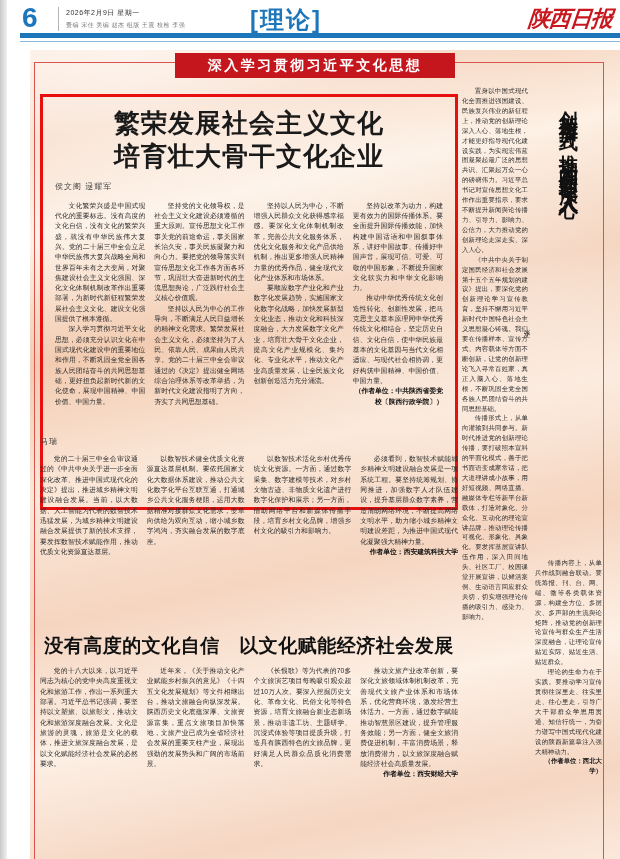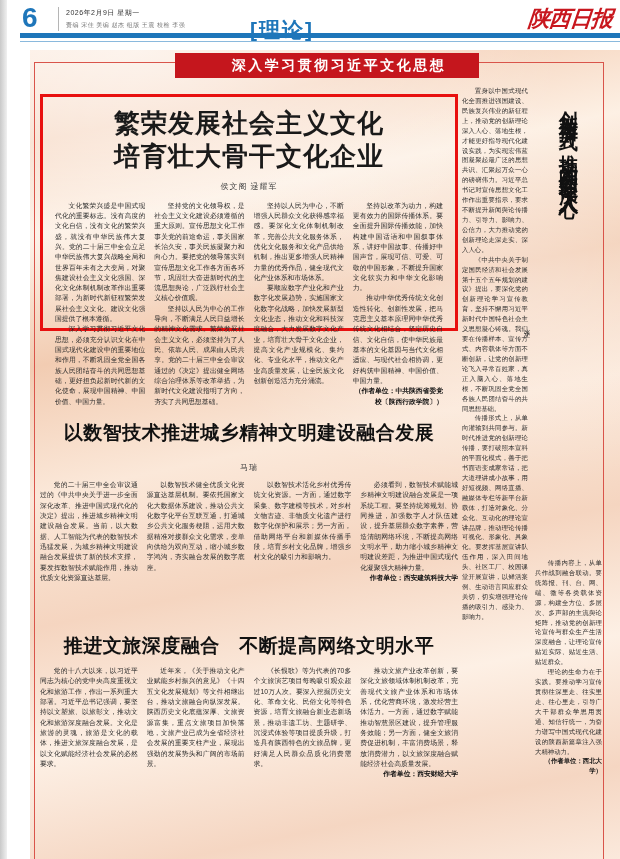--- a/index.html
+++ b/index.html
@@ -6,45 +6,45 @@
   .page{position:relative;width:620px;height:859px;background:#fff;overflow:hidden;
         font-family:"Liberation Sans",sans-serif;-webkit-font-smoothing:antialiased;}
   .edge{position:absolute;left:0;top:0;width:7px;height:100%;
         background:linear-gradient(90deg,#c9c9c9,#f0f0f0);}
   
   .pnum{position:absolute;left:22px;top:2px;font-size:28px;font-weight:bold;color:var(--header_blue,#1e76ba);}
   .hdiv{position:absolute;left:58px;top:7px;width:1px;height:24px;background:#b5b5b5;}
   .dateblk{position:absolute;left:66px;top:8px;}
   .d1{font-size:7px;color:#333;letter-spacing:.5px;}
   .d2{font-size:6px;color:#777;margin-top:3px;letter-spacing:.5px;}
-  .section{position:absolute;left:250px;top:16px;font-size:21px;font-weight:bold;
+  .section{position:absolute;left:250px;top:4px;font-size:24px;font-weight:bold;
            color:var(--header_blue,#1e76ba);letter-spacing:2px;}
   .masthead{position:absolute;right:8px;top:4px;font-size:22px;font-weight:bold;font-style:italic;
             color:var(--masthead_red,#c8171e);font-family:"DejaVu Serif",serif;transform:skewX(-5deg);letter-spacing:-1px;}
   .bluebar{position:absolute;left:20px;right:0;top:33px;height:5px;background:var(--header_blue,#2277bb);}
   .blueline{position:absolute;left:20px;right:0;top:41px;height:1px;background:#8ab9dd;}
   
   .content{position:absolute;left:30px;top:50px;right:0;bottom:0;overflow:hidden;
     background:
       radial-gradient(120% 55% at 18% 0%, rgba(255,255,255,.6), rgba(255,255,255,0) 60%),
       radial-gradient(90% 40% at 80% 30%, rgba(255,255,255,.35), rgba(255,255,255,0) 60%),
       linear-gradient(168deg,#fbe7d8 0%,#f6d6c0 10%,#fdf0e4 20%,#f2ccb2 34%,#fbe8d9 48%,
                       #f5d5c0 62%,#fdf0e5 76%,#f5d6c2 90%,#fbe9dc 100%);}
   .frame{position:absolute;left:4px;top:12px;width:568px;bottom:-4px;
          border:1px solid #d9544a;border-bottom:none;}
   .banner{position:absolute;left:145px;top:3px;width:280px;height:25px;z-index:3;
           background:var(--banner_red,#c5161d);color:#fff;font-size:14px;font-weight:bold;
-          text-align:center;line-height:25px;letter-spacing:2.5px;padding-left:24px;}
+          text-align:center;line-height:25px;letter-spacing:2.5px;}
   
-  .leadbox{position:absolute;left:10px;top:44px;width:418px;height:237px;z-index:2;
+  .leadbox{position:absolute;left:10px;top:44px;width:418px;height:416px;z-index:2;
            border:3px solid var(--accent_red,#e8100f);box-sizing:border-box;padding:8px 12px 6px;}
   .h1{margin:2px 0 0;font-size:26px;line-height:1.28;text-align:center;font-weight:900;
       color:#1a1a1a;letter-spacing:1px;}
   .h1 span{display:block;}
-  .byline{text-align:center;font-size:8px;color:#444;margin-top:7px;letter-spacing:1px;}
+  .byline{font-size:8px;color:#444;margin-top:7px;letter-spacing:1px;}
   .cols{display:flex;gap:9px;margin-top:9px;overflow:hidden;}
   .leadbox .cols{height:206px;}
   .col{flex:1;font-size:6.8px;line-height:1.52;text-align:justify;color:#2b2b2b;overflow:hidden;}
   .col p{margin:0;text-indent:2em;}
   .col p.attr,.sbtext p.attr{text-indent:0;text-align:right;font-weight:bold;color:#111;}
   
   .art{position:absolute;left:10px;width:418px;z-index:2;}
   .art2{top:370px;}
   .art3{top:583px;}
   .art h2{margin:0;font-size:19px;font-weight:900;text-align:center;color:#111;
@@ -108,41 +108,40 @@
           </div>
         <div class="col">
             <p>坚持以改革为动力，构建更有效力的国际传播体系。要全面提升国际传播效能，加快构建中国话语和中国叙事体系，讲好中国故事、传播好中国声音，展现可信、可爱、可敬的中国形象，不断提升国家文化软实力和中华文化影响力。</p>
             <p>推动中华优秀传统文化创造性转化、创新性发展，把马克思主义基本原理同中华优秀传统文化相结合，坚定历史自信、文化自信，使中华民族最基本的文化基因与当代文化相适应、与现代社会相协调，更好构筑中国精神、中国价值、中国力量。</p>
             <p class="attr">（作者单位：中共陕西省委党校〔陕西行政学院〕）</p>
           </div>
       </div>
     </section>
 
     <section class="art art2">
-      <h2>以数智技术推进城乡精神文明建设融合发展</h2>
       <div class="byline">马瑞</div>
       <div class="cols">
         <div class="col">
             <p>党的二十届三中全会审议通过的《中共中央关于进一步全面深化改革、推进中国式现代化的决定》提出，推进城乡精神文明建设融合发展。当前，以大数据、人工智能为代表的数智技术迅猛发展，为城乡精神文明建设融合发展提供了新的技术支撑，要发挥数智技术赋能作用，推动优质文化资源直达基层。</p>
           </div>
         <div class="col">
             <p>以数智技术健全优质文化资源直达基层机制。要依托国家文化大数据体系建设，推动公共文化数字化平台互联互通，打通城乡公共文化服务梗阻，运用大数据精准对接群众文化需求，变单向供给为双向互动，缩小城乡数字鸿沟，夯实融合发展的数字底座。</p>
           </div>
         <div class="col">
             <p>以数智技术活化乡村优秀传统文化资源。一方面，通过数字采集、数字建模等技术，对乡村文物古迹、非物质文化遗产进行数字化保护和展示；另一方面，借助网络平台和新媒体传播手段，培育乡村文化品牌，增强乡村文化的吸引力和影响力。</p>
           </div>
         <div class="col">
             <p>必须看到，数智技术赋能城乡精神文明建设融合发展是一项系统工程。要坚持统筹规划、协同推进，加强数字人才队伍建设，提升基层群众数字素养，营造清朗网络环境，不断提高网络文明水平，助力缩小城乡精神文明建设差距，为推进中国式现代化凝聚强大精神力量。</p>
             <p class="attr">作者单位：西安建筑科技大学</p>
           </div>
       </div>
     </section>
 
     <section class="art art3">
-      <h2>推进文旅深度融合　不断提高网络文明水平</h2>
+      <h2>没有高度的文化自信　以文化赋能经济社会发展</h2>
       <div class="cols">
         <div class="col">
             <p>党的十八大以来，以习近平同志为核心的党中央高度重视文化和旅游工作，作出一系列重大部署。习近平总书记强调，要坚持以文塑旅、以旅彰文，推动文化和旅游深度融合发展。文化是旅游的灵魂，旅游是文化的载体，推进文旅深度融合发展，是以文化赋能经济社会发展的必然要求。</p>
           </div>
         <div class="col">
             <p>近年来，《关于推动文化产业赋能乡村振兴的意见》《十四五文化发展规划》等文件相继出台，推动文旅融合向纵深发展。陕西历史文化底蕴深厚、文旅资源富集，重点文旅项目加快落地，文旅产业已成为全省经济社会发展的重要支柱产业，展现出强劲的发展势头和广阔的市场前景。</p>
           </div>
         <div class="col">
             <p>《长恨歌》等为代表的70多个文旅演艺项目每晚吸引观众超过10万人次。要深入挖掘历史文化、革命文化、民俗文化等特色资源，培育文旅融合新业态新场景，推动非遗工坊、主题研学、沉浸式体验等项目提质升级，打造具有陕西特色的文旅品牌，更好满足人民群众品质化消费需求。</p>
           </div>

